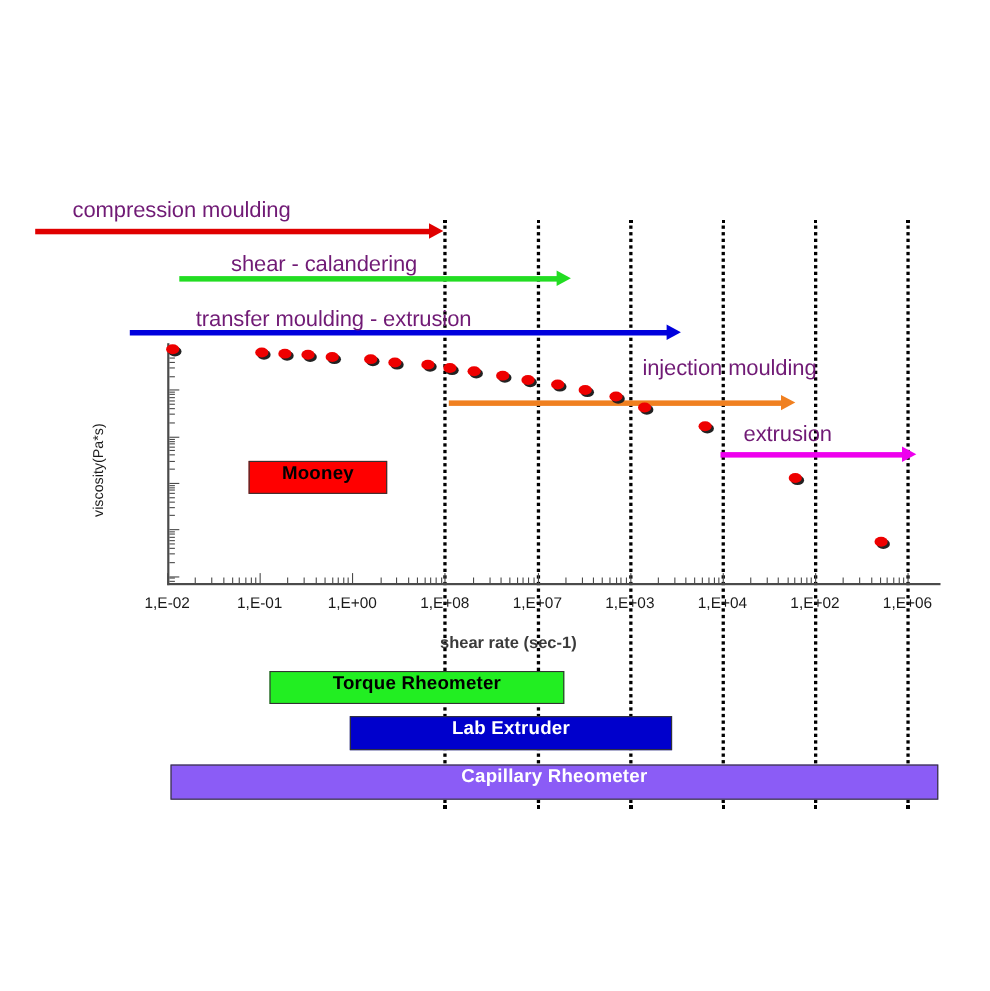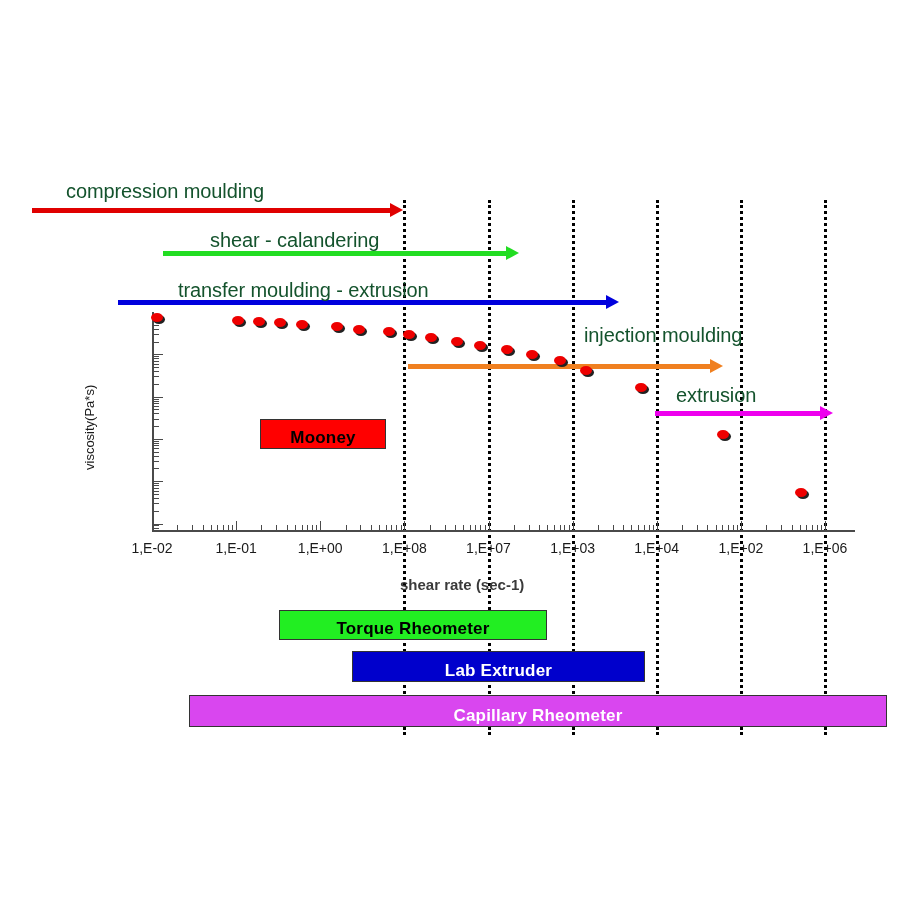--- a/index.html
+++ b/index.html
@@ -34,21 +34,21 @@
   .proc-arrow .head {
     position: absolute;
     top: -5px;
     width: 0;
     height: 0;
     border-top: 7.5px solid transparent;
     border-bottom: 7.5px solid transparent;
   }
   .proc-label {
     position: absolute;
-    color: #14532d;
+    color: #701a75;
     font-size: 20px;
     font-family: "Liberation Sans", sans-serif;
     white-space: nowrap;
     letter-spacing: -0.1px;
   }
 
   
   #plot {
     position: absolute;
     left: 152px;
@@ -81,27 +81,26 @@
     border-radius: 50%;
     box-shadow: 2px 2px 0 0 #222222;
   }
 
   
   .inst-box {
     position: absolute;
     box-sizing: border-box;
     border: 1px solid #333333;
     display: flex;
-    align-items: flex-end;
+    align-items: flex-start;
     justify-content: center;
     font-size: 17px;
     font-weight: bold;
     font-family: "Liberation Sans", sans-serif;
     letter-spacing: 0.2px;
-    margin-left: 34px;
   }
 
   
   .xticklabel {
     position: absolute;
     font-size: 14px;
     color: #1a1a1a;
     font-family: "Liberation Sans", sans-serif;
     white-space: nowrap;
     text-align: center;
@@ -341,17 +340,17 @@
 
 
   <div class="inst-box" style="left:245px; top:610px; width:268px; height:30px; background:#22ee22; color:#000000;">
     <span>Torque  Rheometer</span>
   </div>
 
   <div class="inst-box" style="left:318px; top:651px; width:293px; height:31px; background:#0000cc; color:#ffffff;">
     <span>Lab Extruder</span>
   </div>
 
-  <div class="inst-box" style="left:155px; top:695px; width:698px; height:32px; background:#d946ef; color:#ffffff;">
+  <div class="inst-box" style="left:155px; top:695px; width:698px; height:32px; background:#8b5cf6; color:#ffffff;">
     <span>Capillary Rheometer</span>
   </div>
 
 </div>
 
 </body></html>

